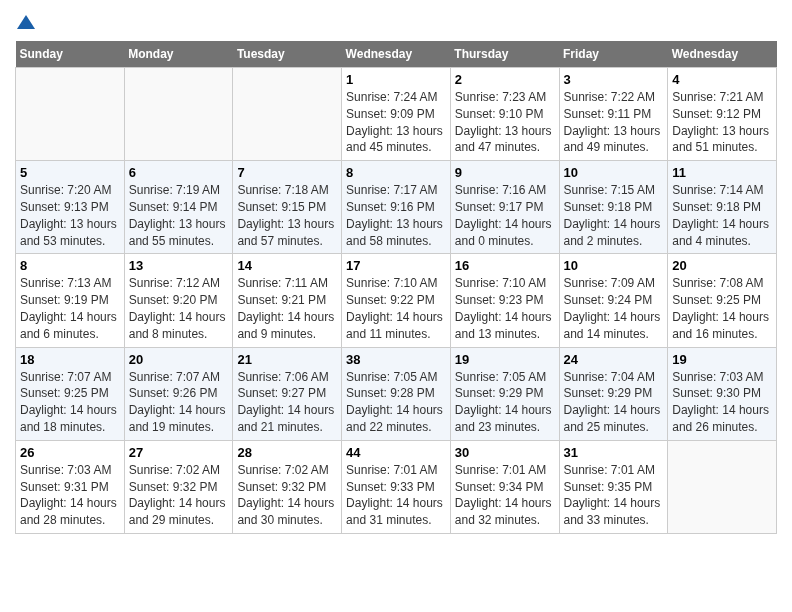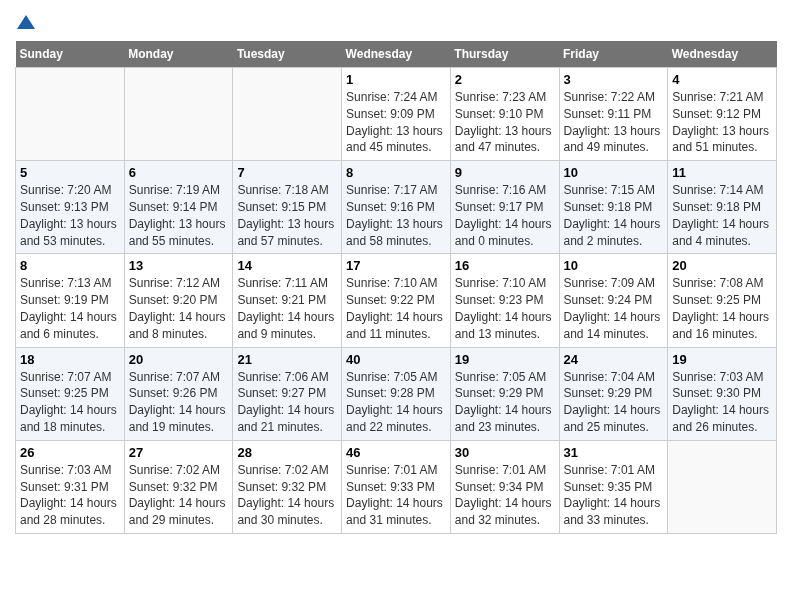--- a/index.html
+++ b/index.html
@@ -206,21 +206,21 @@
         </td>
         <td>
           <div class="day-num">20</div>
           <div class="day-info">Sunrise: 7:07 AM<br>Sunset: 9:26 PM<br>Daylight: 14 hours and 19 minutes.</div>
         </td>
         <td>
           <div class="day-num">21</div>
           <div class="day-info">Sunrise: 7:06 AM<br>Sunset: 9:27 PM<br>Daylight: 14 hours and 21 minutes.</div>
         </td>
         <td>
-          <div class="day-num">40</div>
+          <div class="day-num">38</div>
           <div class="day-info">Sunrise: 7:05 AM<br>Sunset: 9:28 PM<br>Daylight: 14 hours and 22 minutes.</div>
         </td>
         <td>
           <div class="day-num">19</div>
           <div class="day-info">Sunrise: 7:05 AM<br>Sunset: 9:29 PM<br>Daylight: 14 hours and 23 minutes.</div>
         </td>
         <td>
           <div class="day-num">24</div>
           <div class="day-info">Sunrise: 7:04 AM<br>Sunset: 9:29 PM<br>Daylight: 14 hours and 25 minutes.</div>
         </td>
@@ -236,21 +236,21 @@
         </td>
         <td>
           <div class="day-num">27</div>
           <div class="day-info">Sunrise: 7:02 AM<br>Sunset: 9:32 PM<br>Daylight: 14 hours and 29 minutes.</div>
         </td>
         <td>
           <div class="day-num">28</div>
           <div class="day-info">Sunrise: 7:02 AM<br>Sunset: 9:32 PM<br>Daylight: 14 hours and 30 minutes.</div>
         </td>
         <td>
-          <div class="day-num">46</div>
+          <div class="day-num">44</div>
           <div class="day-info">Sunrise: 7:01 AM<br>Sunset: 9:33 PM<br>Daylight: 14 hours and 31 minutes.</div>
         </td>
         <td>
           <div class="day-num">30</div>
           <div class="day-info">Sunrise: 7:01 AM<br>Sunset: 9:34 PM<br>Daylight: 14 hours and 32 minutes.</div>
         </td>
         <td>
           <div class="day-num">31</div>
           <div class="day-info">Sunrise: 7:01 AM<br>Sunset: 9:35 PM<br>Daylight: 14 hours and 33 minutes.</div>
         </td>

